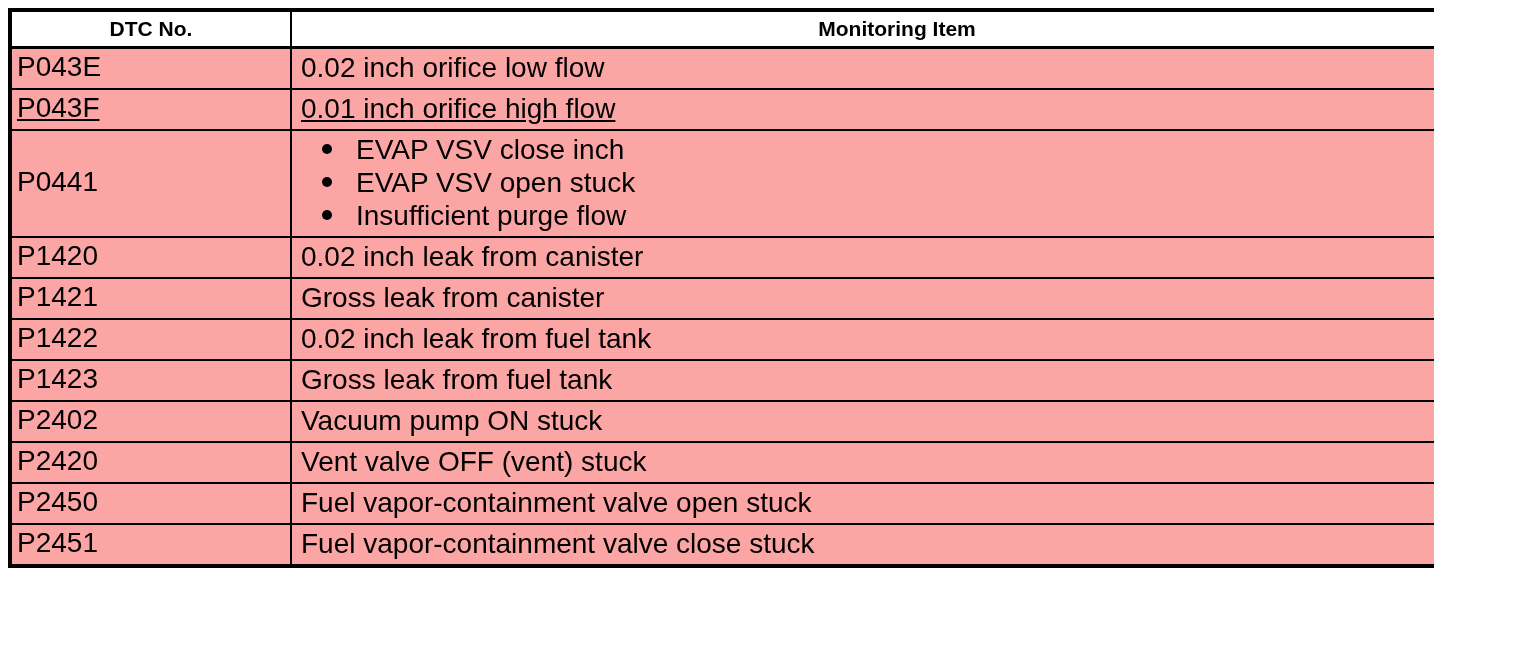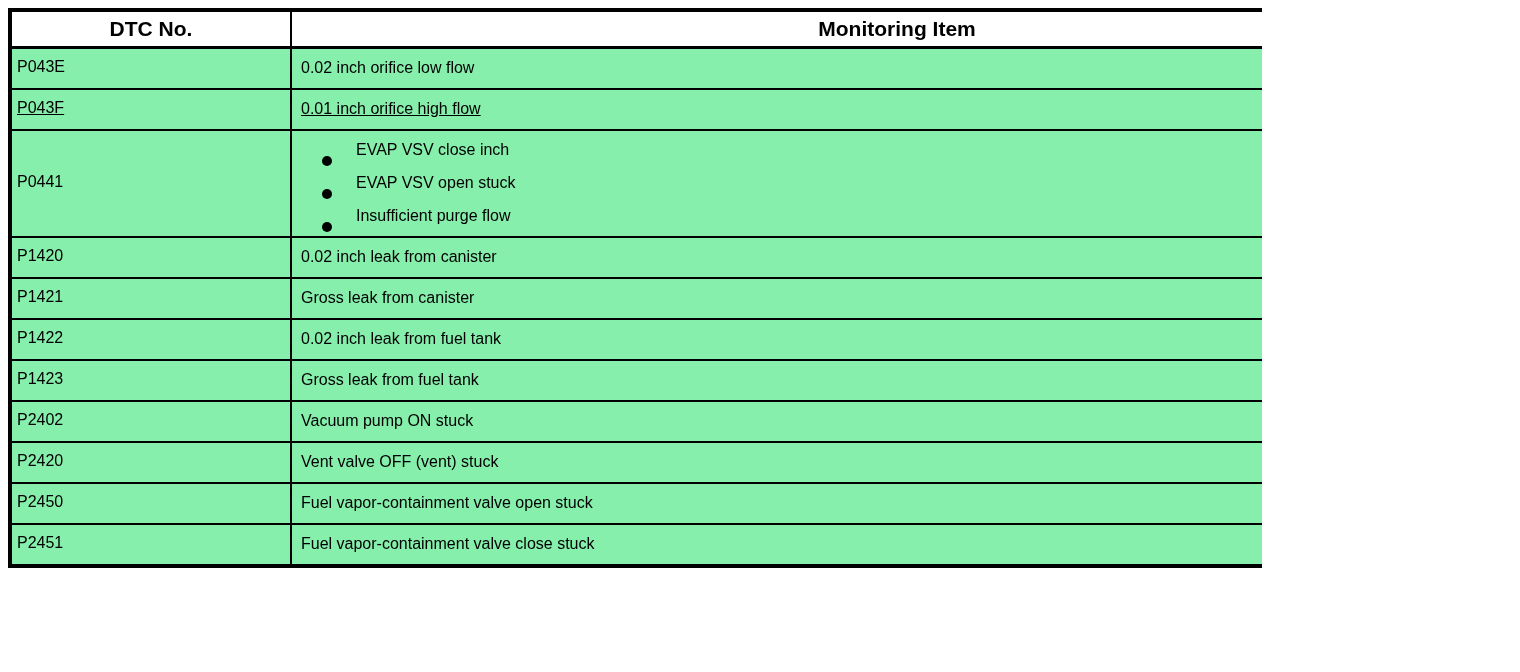--- a/index.html
+++ b/index.html
@@ -5,21 +5,21 @@
   * { margin: 0; padding: 0; box-sizing: border-box; }
   html, body {
     width: 1520px;
     height: 672px;
     background: #ffffff;
     font-family: "Liberation Sans", sans-serif;
     color: #000000;
   }
   .page {
     position: relative;
-    width: 1262px;
+    width: 1434px;
     height: 672px;
     background: #ffffff;
     overflow: hidden;
     padding-left: 40px;
   }
   table.dtc-table {
     position: absolute;
     left: 8px;
     top: 8px;
     width: 1498px;
@@ -34,37 +34,37 @@
     height: 37px;
     font-size: 21px;
     font-weight: bold;
     text-align: center;
     vertical-align: middle;
     background: #ffffff;
   }
   tbody td {
     border: 2px solid #000000;
     vertical-align: middle;
-    font-size: 16px;
-    background: #86efac;
+    font-size: 28px;
+    background: #fca5a5;
   }
   
   tbody tr:nth-child(2) td { border-top-width: 1px; text-decoration: underline; }
   td.dtc-cell {
     height: 40px;
     padding: 0 6px 2px 5px;
     text-align: left;
   }
   td.item-cell {
     padding: 2px 8px 4px 9px;
     text-align: left;
   }
   .item-line {
     display: flex;
-    align-items: flex-end;
+    align-items: center;
     line-height: 33px;
     white-space: nowrap;
   }
   .bullet {
     flex: none;
     width: 10px;
     height: 10px;
     border-radius: 50%;
     background: #000000;
     margin: 0 24px 0 21px;

